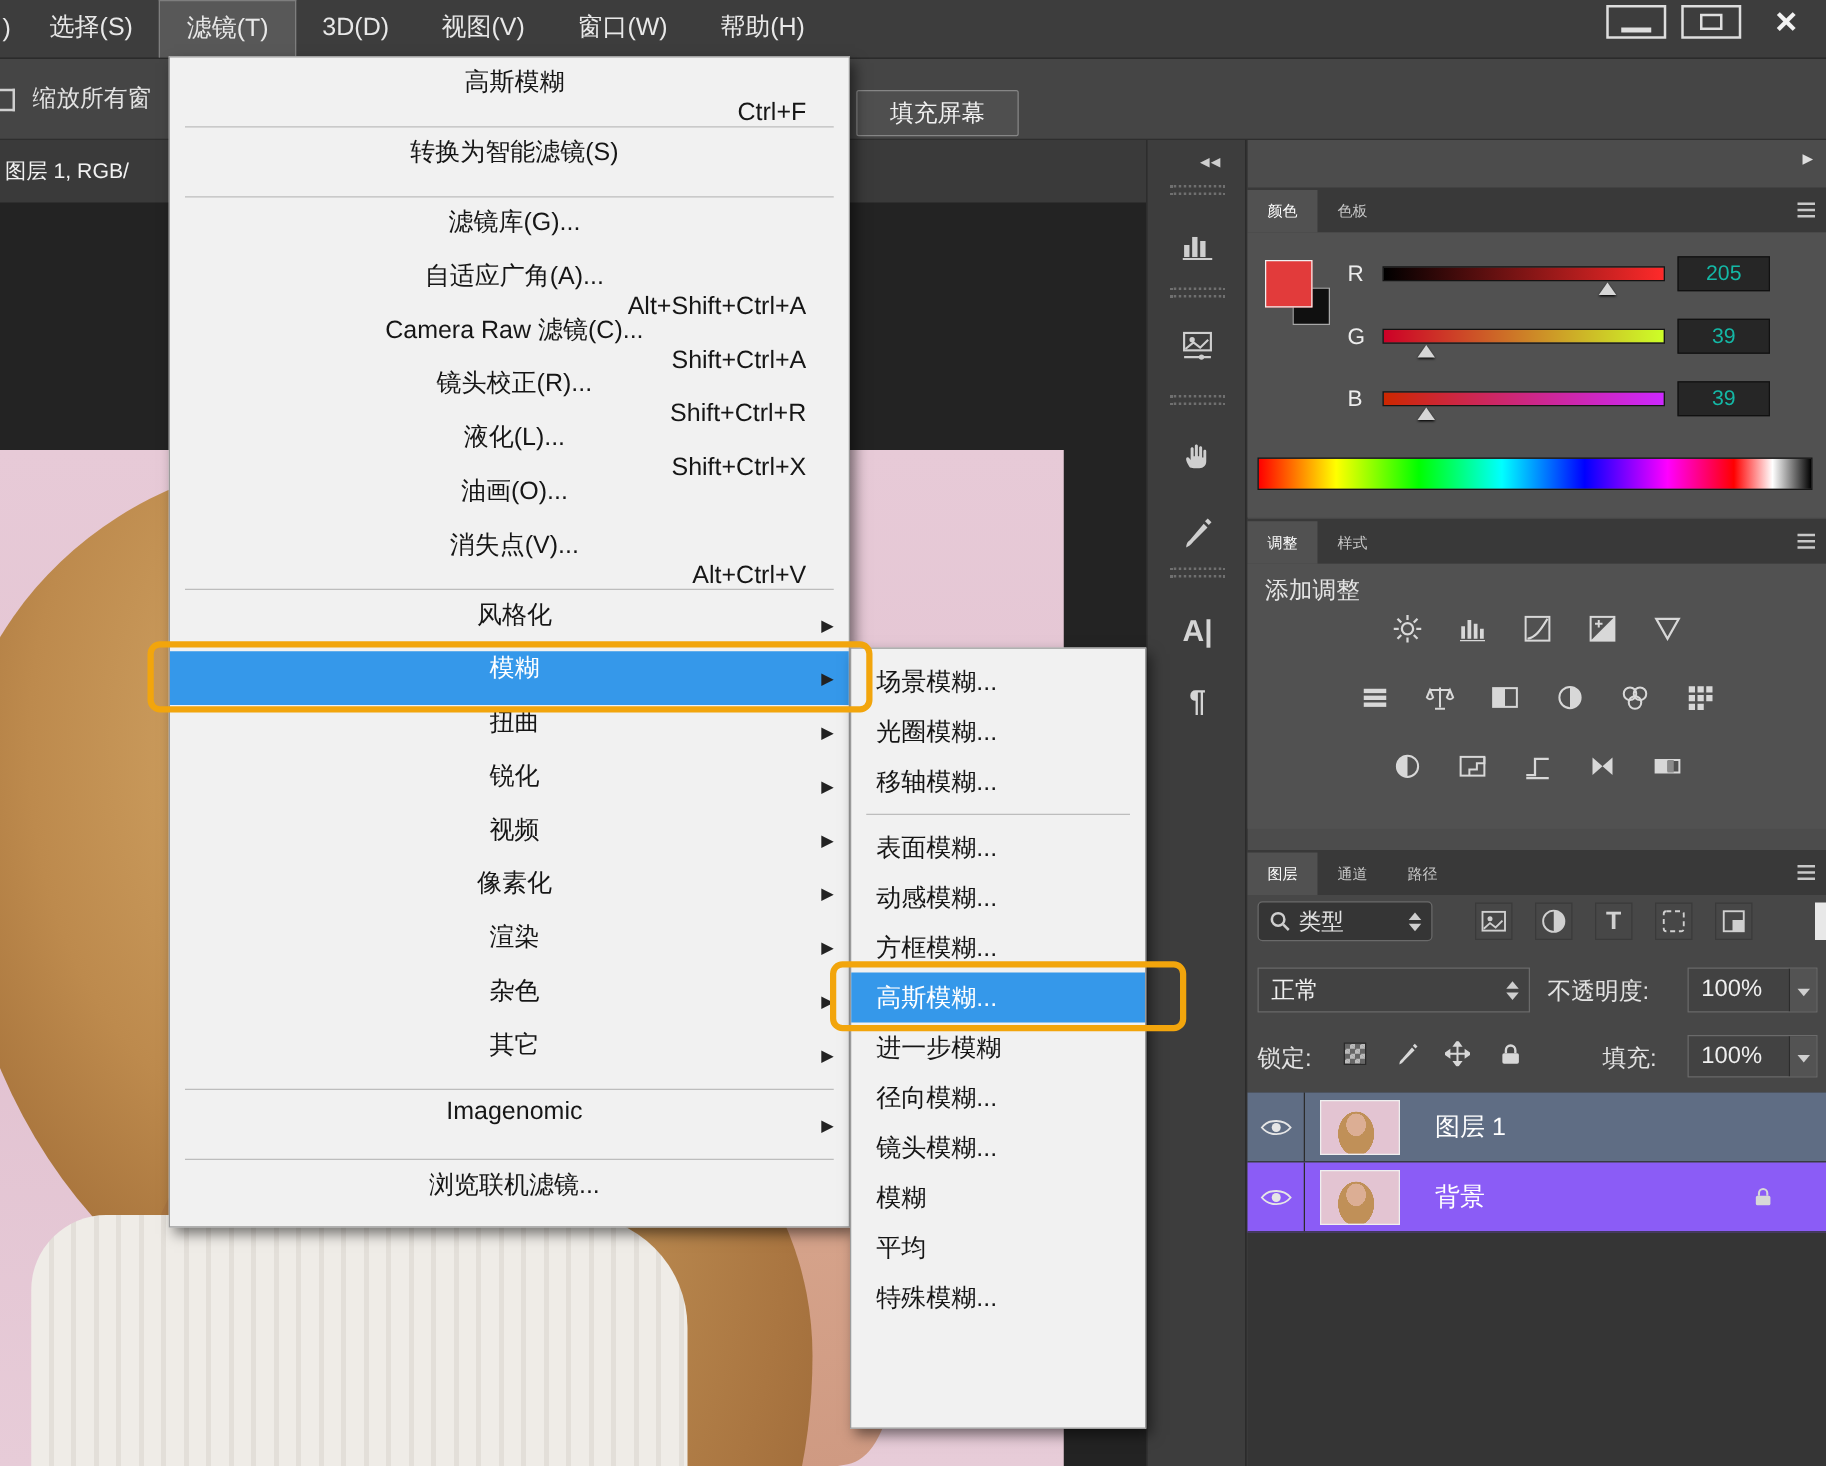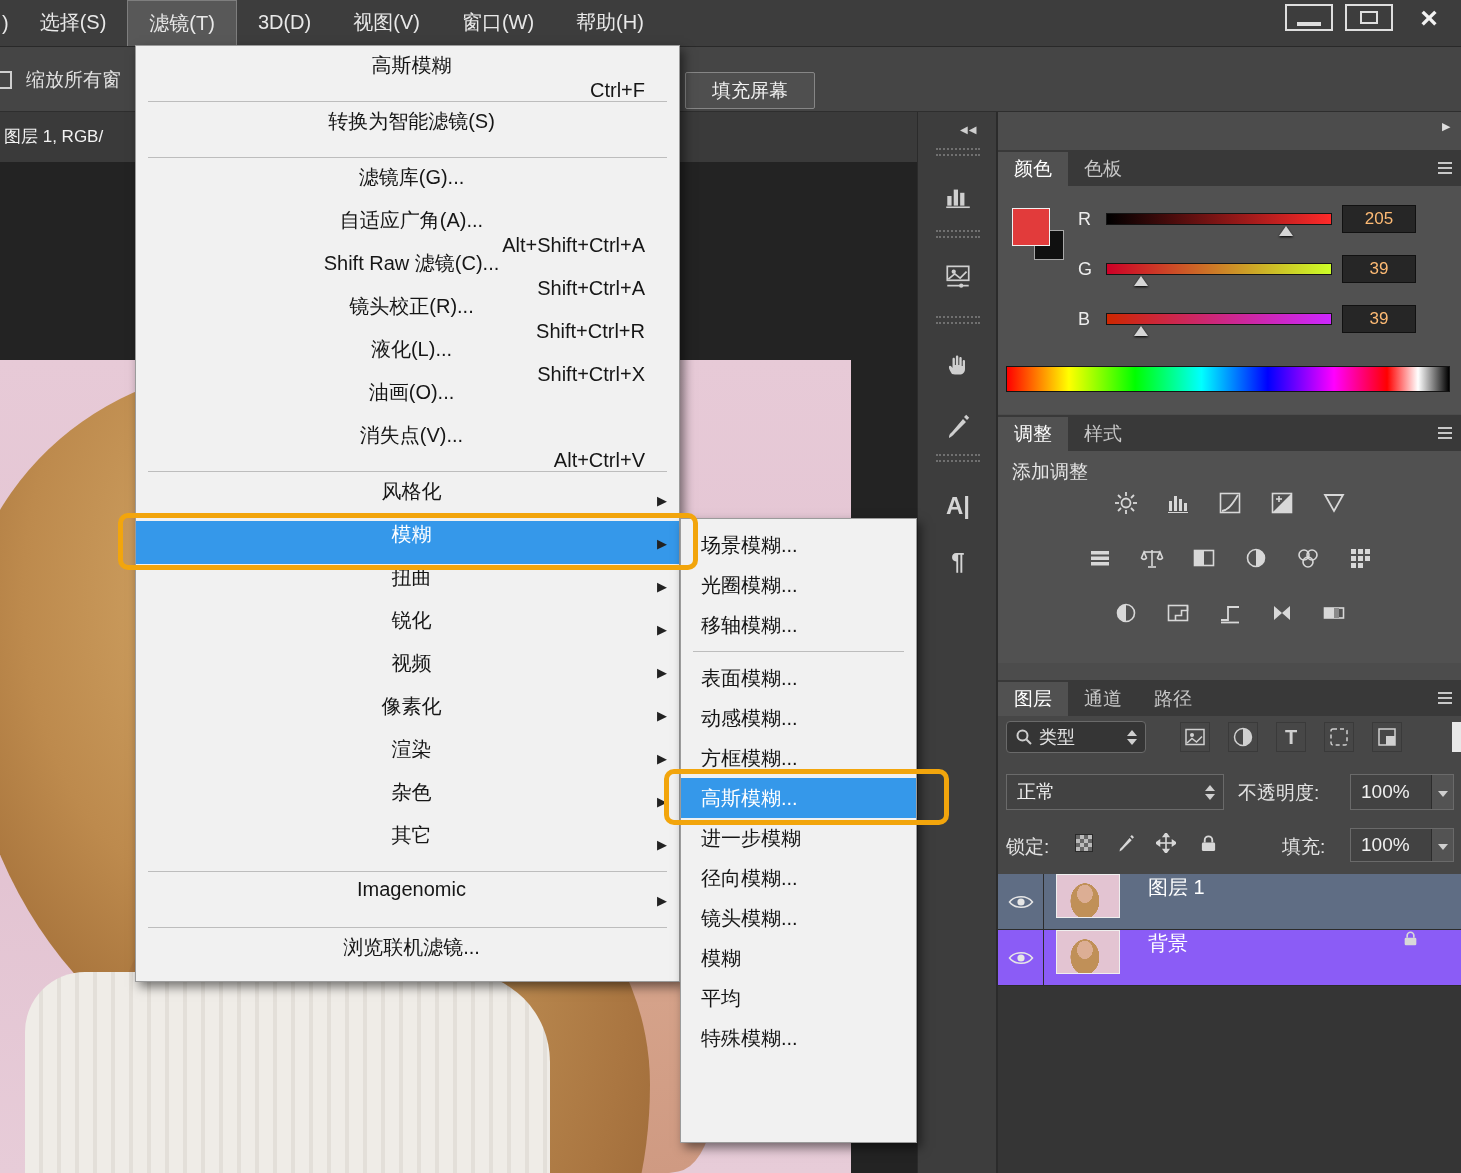--- a/index.html
+++ b/index.html
@@ -45,37 +45,37 @@
   .icon-strip { left:917px; top:112px; width:80px; height:1061px; background:#3d3d3d; border-left:1px solid #2b2b2b; border-right:1px solid #2b2b2b; }
   .collapse { position:absolute; left:42px; top:12px; font-size:10px; color:#cfcfcf; letter-spacing:1px; }
   .grip { position:absolute; left:18px; width:44px; height:8px; border-top:2px dotted #707070; border-bottom:2px dotted #707070; }
   .sicon { position:absolute; left:18px; width:44px; height:44px; display:flex; align-items:center; justify-content:center; color:#d5d5d5; }
   .sicon .glyph { font-size:24px; font-weight:bold; color:#d5d5d5; }
 
   
   .rightcol { left:997px; top:112px; width:464px; height:1061px; background:#4c4c4c; border-left:1px solid #2b2b2b; }
   .panel-expand { position:absolute; left:444px; top:8px; font-size:11px; color:#dedede; }
   .phead { position:absolute; left:0; width:464px; height:36px; background:#393939; display:flex; align-items:flex-end; }
-  .ptab { line-height:34px; padding:0 16px; font-size:19px; color:#c6c6c6; height:34px; }
+  .ptab { line-height:34px; padding:0 16px; font-size:12px; color:#c6c6c6; height:34px; }
   .ptab.active { background:#515151; color:#ffffff; }
   .pmenu { position:absolute; right:10px; top:12px; width:14px; height:12px; display:flex; flex-direction:column; justify-content:space-between; }
   .pmenu i { display:block; height:2px; background:#c8c8c8; }
   .pcontent { position:absolute; left:0; width:464px; background:#515151; }
 
   
   .fg-swatch { position:absolute; left:14px; top:22px; width:38px; height:38px; background:#e23b3b; border:1px solid #f0f0f0; z-index:2; }
   .bg-swatch { position:absolute; left:36px; top:44px; width:30px; height:30px; background:#101010; border:1px solid #a8a8a8; z-index:1; }
   .crow { position:absolute; left:80px; height:34px; display:flex; align-items:center; gap:10px; }
   .crow .ch { width:18px; font-size:18px; color:#ececec; }
   .track { position:relative; width:226px; height:12px; border:1px solid #141414; }
   .track.r { background:linear-gradient(90deg,#000000,#ff2a2a); }
   .track.g { background:linear-gradient(90deg,#cd0027,#cdff27); }
   .track.b { background:linear-gradient(90deg,#cd2700,#cd27ff); }
   .sl-thumb { position:absolute; bottom:-12px; width:0; height:0; border-left:7px solid transparent; border-right:7px solid transparent; border-bottom:10px solid #d6d6d6; filter:drop-shadow(0 1px 1px #000); }
-  .cval { width:74px; height:28px; background:#262626; border:1px solid #111; color:#fdba74; font-size:17px; display:flex; align-items:center; justify-content:center; }
+  .cval { width:74px; height:28px; background:#262626; border:1px solid #111; color:#14b8a6; font-size:17px; display:flex; align-items:center; justify-content:center; }
   .rainbow { position:absolute; left:8px; top:180px; width:444px; height:26px; border:1px solid #141414;
     background:linear-gradient(90deg,#ff0000 0%,#ffff00 14%,#00ff00 29%,#00ffff 44%,#0000ff 59%,#ff00ff 74%,#ff0000 86%,#ffffff 93%,#000000 100%); }
 
   
   .adj-header { position:absolute; left:14px; top:8px; font-size:19px; color:#e4e4e4; }
   .adj-row { position:absolute; left:0; width:464px; height:26px; display:flex; justify-content:center; gap:26px; }
   .adj-ic { width:26px; height:24px; display:flex; align-items:center; justify-content:center; }
 
   
   .type-combo { position:absolute; left:8px; top:5px; width:140px; height:32px; background:#353535; border:1px solid #6a6a6a; border-radius:4px; display:flex; align-items:center; }
@@ -88,21 +88,21 @@
   .cutbox { position:absolute; right:0; top:6px; width:10px; height:30px; background:#e8e8e8; }
   .combo { position:absolute; height:36px; background:#424242; border:1px solid #6a6a6a; display:flex; align-items:center; }
   .combo .val { font-size:19px; color:#efefef; margin-left:10px; }
   .dd-arrow { margin-left:auto; width:22px; height:100%; background:#535353; border-left:1px solid #2c2c2c; display:flex; align-items:center; justify-content:center; }
   .row-label { position:absolute; font-size:19px; color:#e2e2e2; }
   .checker { width:18px; height:18px; border:1px solid #2a2a2a;
     background-image:linear-gradient(45deg,#bbb 25%,transparent 25%,transparent 75%,#bbb 75%),linear-gradient(45deg,#bbb 25%,#666 25%,#666 75%,#bbb 75%);
     background-size:8px 8px; background-position:0 0,4px 4px; }
   .lockicon { position:absolute; top:6px; width:24px; height:24px; display:flex; align-items:center; justify-content:center; }
   .layer-list { position:absolute; left:0; top:158px; width:464px; height:299px; background:#353535; }
-  .lrow { height:56px; display:flex; align-items:flex-start; border-bottom:1px solid #2c2c2c; }
+  .lrow { height:56px; display:flex; align-items:center; border-bottom:1px solid #2c2c2c; }
   .lrow.sel { background:#5f6d84; }
   .lrow.bgrow { background:#8b5cf6; }
   .eyecell { width:46px; height:100%; border-right:1px solid #2c2c2c; display:flex; align-items:center; justify-content:center; }
   .thumb-img { width:64px; height:44px; margin-left:12px; border:1px solid #efefef;
     background:radial-gradient(ellipse 13px 15px at 45% 45%,#dcae94 0 60%,transparent 61%),
                radial-gradient(ellipse 26px 32px at 45% 62%,#c09058 0 55%,transparent 56%),
                #e3c4d2; }
   .lname { margin-left:28px; font-size:20px; color:#ffffff; }
 
   
@@ -546,21 +546,21 @@
     </div>
     <div class="msep"></div>
     <div class="mi">
       <span class="mi-label">滤镜库(G)...</span>
     </div>
     <div class="mi">
       <span class="mi-label">自适应广角(A)...</span>
       <span class="mi-short">Alt+Shift+Ctrl+A</span>
     </div>
     <div class="mi">
-      <span class="mi-label">Shift Raw 滤镜(C)...</span>
+      <span class="mi-label">Camera Raw 滤镜(C)...</span>
       <span class="mi-short">Shift+Ctrl+A</span>
     </div>
     <div class="mi">
       <span class="mi-label">镜头校正(R)...</span>
       <span class="mi-short">Shift+Ctrl+R</span>
     </div>
     <div class="mi">
       <span class="mi-label">液化(L)...</span>
       <span class="mi-short">Shift+Ctrl+X</span>
     </div>

